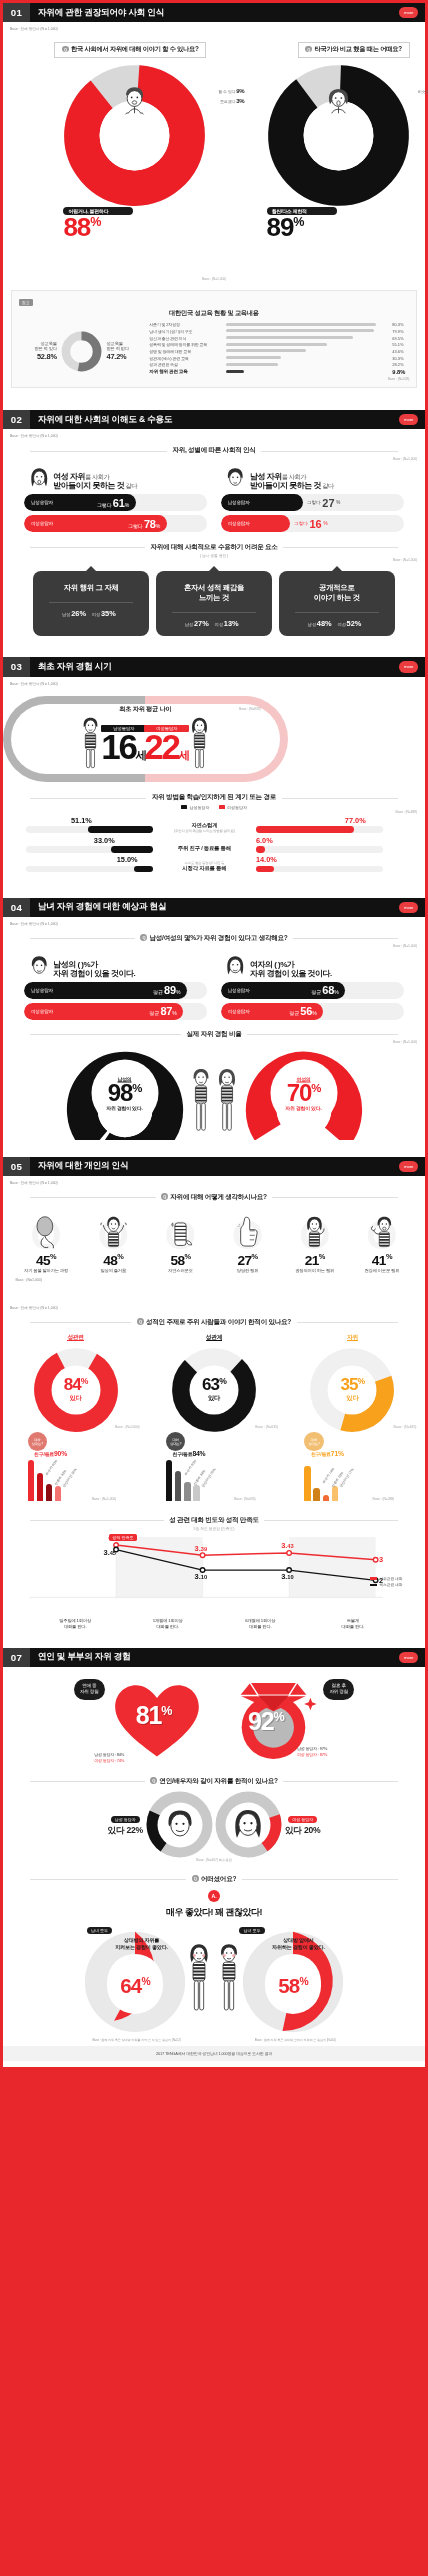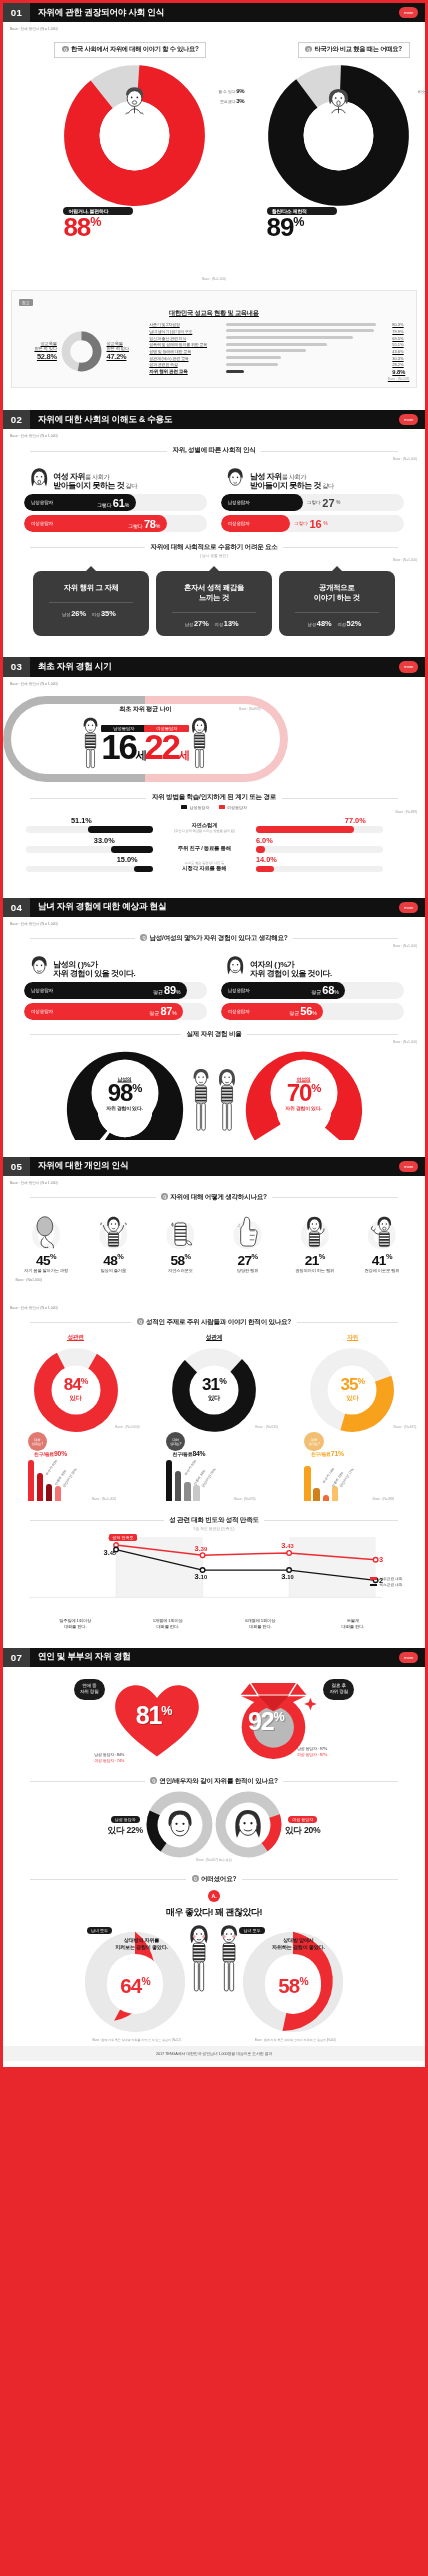--- a/index.html
+++ b/index.html
@@ -86,21 +86,21 @@
   .blk { color: #121212; }
   .callout {
     position: absolute; font-size: 4px; color: #666; white-space: nowrap;
     letter-spacing: -0.2px;
   }
   .callout b { font-size: 6px; color: #222; }
 
   
   .ref-card {
     margin: 9px 8px 3.4px 8px; border: 0.6px solid #e6e6e6;
-    background: #fafafa; padding: 5.1px 6.8px 6.8px 6.8px; position: relative; text-decoration: underline;
+    background: #fafafa; padding: 5.1px 6.8px 6.8px 6.8px; position: relative;
   }
   .ref-tag {
     background: #8f8f8f; color: #fff; font-size: 3.7px;
     padding: 1.1px 3.4px; border-radius: 1.1px; display: inline-block;
   }
   .ref-title {
     text-align: center; font-size: 6.3px; font-weight: bold;
     color: #2b2b2b; margin: 2.3px 0 4.6px 0; letter-spacing: -0.3px;
   }
   .ref-flex { display: flex; align-items: center; gap: 4.6px; }
@@ -292,21 +292,21 @@
   .side-lbl .v { font-size: 4.6px; color: #222; margin-top: 1.7px; letter-spacing: -0.2px; }
   .side-lbl .v b { font-size: 8.6px; }
 
   .abadge {
     width: 12.6px; height: 12.6px; border-radius: 50%; background: #ee2b31;
     color: #fff; font-size: 5.1px; font-weight: bold; margin: 5.7px auto 3.4px auto;
     display: flex; align-items: center; justify-content: center;
   }
   .ansline { text-align: center; font-size: 9px; font-weight: bold; color: #151515; letter-spacing: -0.5px; }
 
-  .pies { display: flex; justify-content: center; align-items: flex-start; gap: 0; padding: 3.4px 0 0 0; }
+  .pies { display: flex; justify-content: center; align-items: center; gap: 0; padding: 3.4px 0 0 0; }
   .pie { position: relative; width: 114px; height: 114px; }
   .pie .phole {
     position: absolute; left: 50%; top: 56%; transform: translate(-50%,-50%);
     width: 56px; height: 56px; border-radius: 50%; background: #fff;
     display: flex; align-items: center; justify-content: center;
   }
   .pie .pn { font-size: 20.5px; font-weight: bold; color: #ee2b31; letter-spacing: -0.9px; }
   .pie .pn sup { font-size: 10.3px; }
   .pie-cap { position: absolute; top: 15px; font-size: 5.1px; font-weight: bold; color: #1c1c1c; line-height: 1.45; letter-spacing: -0.2px; text-align: center; width: 86px; }
   .pie-tag { position: absolute; top: 4.6px; background:#1b1b1b; color:#fff; font-size:4px; padding:1.1px 4px; border-radius:5.1px; }
@@ -999,21 +999,21 @@
     </div>
 
     <div class="tcol">
       <div class="ttl" style="color:#121212"><span>성관계</span></div>
       <div class="dn">
         <svg width="86" height="86" viewBox="0 0 150 150">
           <circle cx="75" cy="75" r="57" fill="none" stroke="#f0f0f0" stroke-width="32"></circle>
           <circle cx="75" cy="75" r="57" fill="none" stroke="#121212" stroke-width="32" stroke-dasharray="272.2 358.1" transform="rotate(-48 75 75)"></circle>
         </svg>
         <div class="hl">
-          <div class="nm" style="color:#121212"><span>31</span><sup>%</sup></div>
+          <div class="nm" style="color:#121212"><span>63</span><sup>%</sup></div>
           <div class="st" style="color:#121212">있다</div>
         </div>
       </div>
       <div class="dn-base">Base : (N=635)</div>
       <div style="display:flex;align-items:center;gap:2.9px;padding-left:19.4px;margin-top:3.4px">
         <div class="bubble" style="background:#4c4c4c;white-space:pre-line">대화
 상대는?</div>
       </div>
       <div style="position:relative;margin-top:-3.4px;padding-left:26px;">
         <span class="mb-top" style="color:#121212"><span>친구/동료</span><b>84%</b></span>

